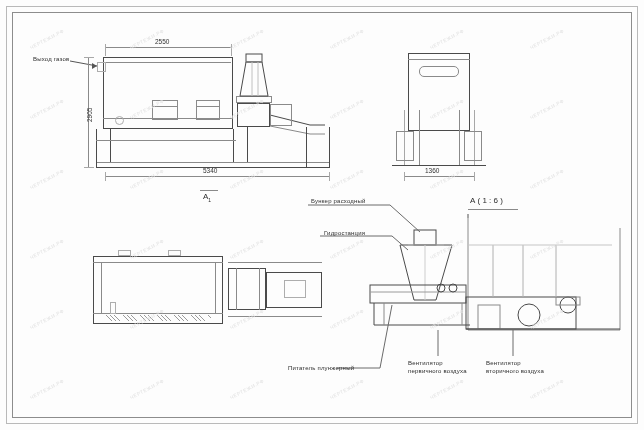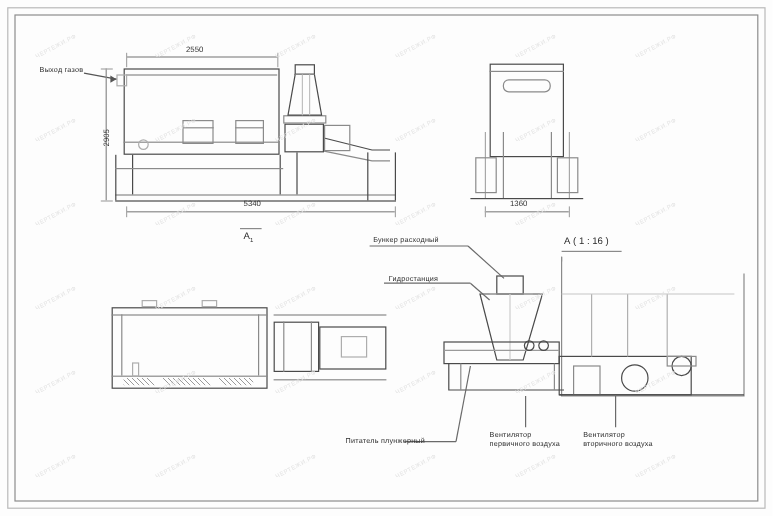--- a/index.html
+++ b/index.html
@@ -205,21 +205,21 @@
   <div class="box vthin" style="left:110px; top:302px; width:6px; height:12px;"></div>
 
   <div class="box" style="left:228px; top:268px; width:38px; height:42px;"></div>
   <div class="ln v thin" style="left:236px; top:268px; height:42px;"></div>
   <div class="ln v thin" style="left:259px; top:268px; height:42px;"></div>
   <div class="box" style="left:266px; top:272px; width:56px; height:36px;"></div>
   <div class="box vthin" style="left:284px; top:280px; width:22px; height:18px;"></div>
   <div class="ln h thin" style="left:228px; top:262px; width:94px;"></div>
   <div class="ln h thin" style="left:228px; top:316px; width:94px;"></div>
 
-  <div class="viewtag" style="left:470px; top:196px;">А ( 1 : 16 )</div>
+  <div class="viewtag" style="left:470px; top:196px;">А ( 1 : 6 )</div>
   <div class="ln h thin" style="left:468px; top:209px; width:50px;"></div>
 
   <svg class="overlay">
 
     <polyline points="468,214 468,330 620,330 620,228" fill="none" stroke="#8a8a8a" stroke-width="1"></polyline>
     <line x1="468" y1="214" x2="468" y2="218" stroke="#8a8a8a" stroke-width="1"></line>
 
     <polygon points="400,245 452,245 436,300 414,300" fill="none" stroke="#4a4a4a" stroke-width="1"></polygon>
     <rect x="414" y="230" width="22" height="15" fill="none" stroke="#4a4a4a" stroke-width="1"></rect>
     <line x1="408" y1="245" x2="444" y2="245" stroke="#b4b4b4" stroke-width="1"></line>

